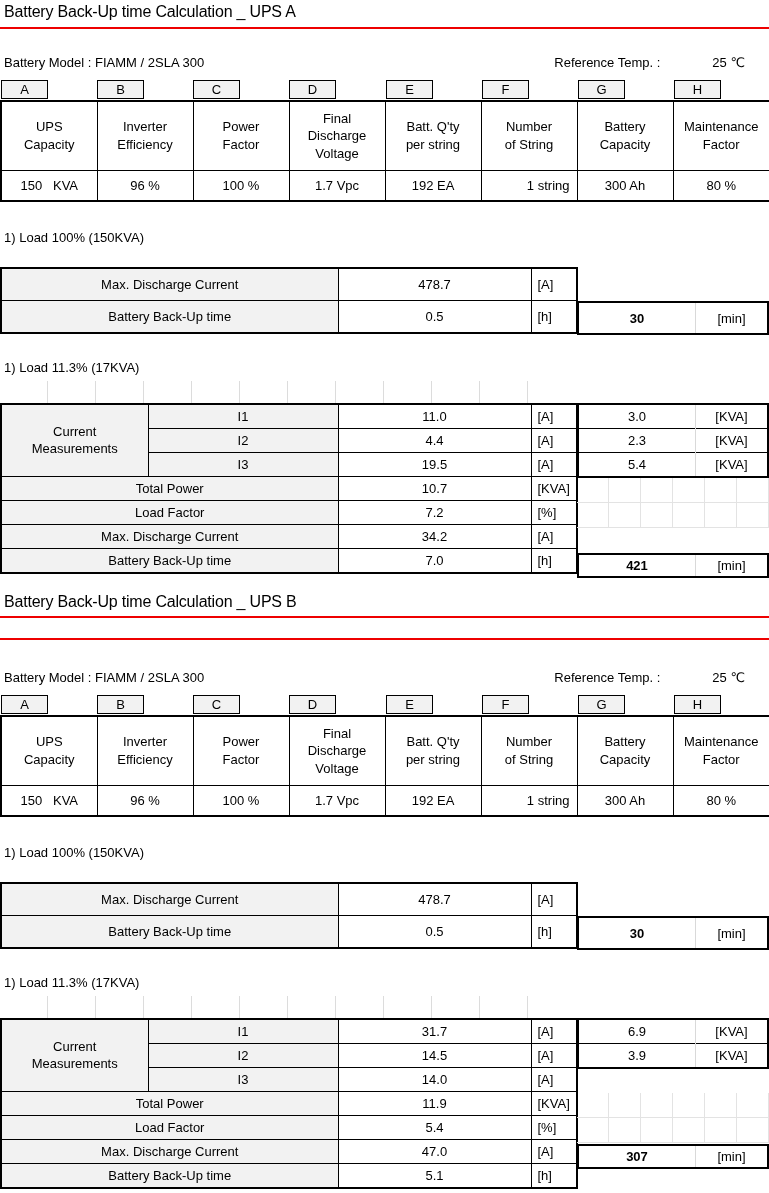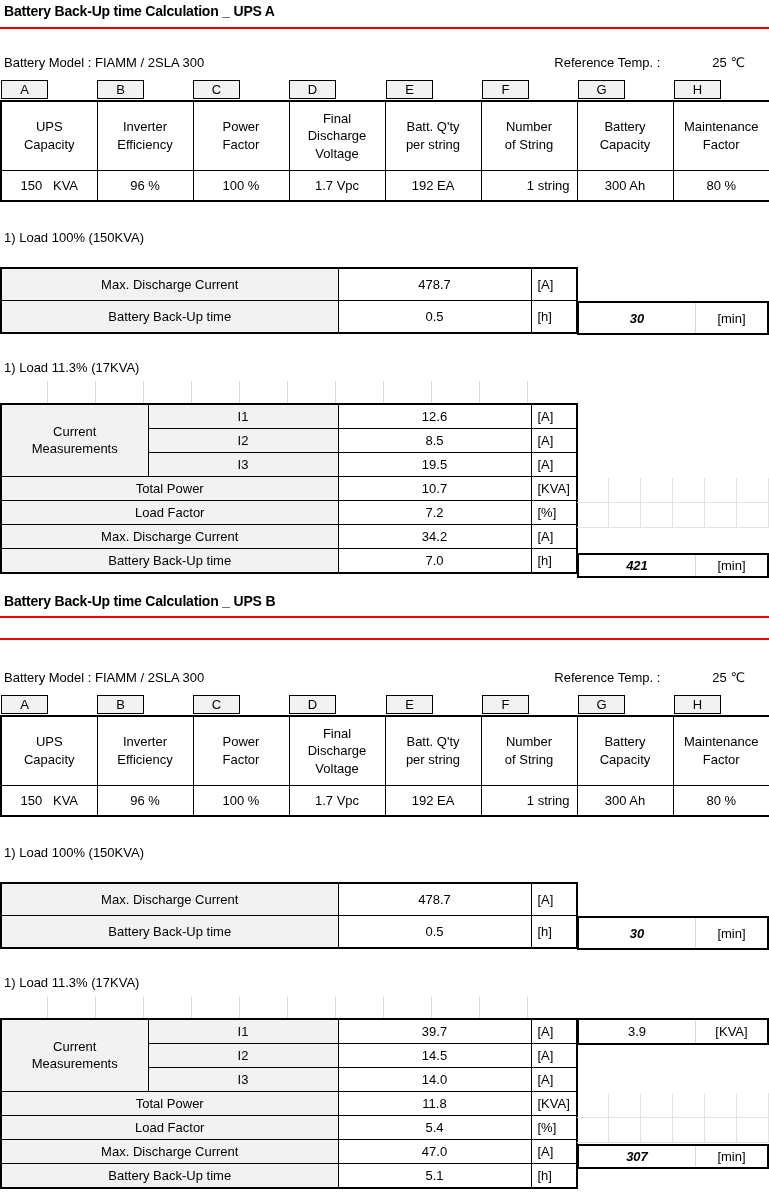--- a/index.html
+++ b/index.html
@@ -1,20 +1,20 @@
 <!DOCTYPE html>
 <html><head>
 <meta charset="utf-8">
 <style>
   :root{ --red:#ee0000; --ink:#000; --gry:#f2f2f2; --faint:#dcdcdc; }
   html,body{margin:0;padding:0;background:#fff;}
   body{font-family:"Liberation Sans","DejaVu Sans",sans-serif;font-size:13px;color:var(--ink);}
   #sheet{position:relative;width:769px;height:1193px;background:#fff;overflow:hidden;}
   .abs{position:absolute;}
-  .sec-title{font-weight:bold;font-size:14px;letter-spacing:-0.2px;white-space:nowrap;}
+  .sec-title{font-weight:normal;font-size:16px;letter-spacing:-0.2px;white-space:nowrap;}
   .redline{left:0;width:769px;height:2px;background:var(--red);}
   .info{left:4px;width:762px;display:flex;justify-content:space-between;align-items:baseline;}
   .tempwrap{display:flex;gap:52px;padding-right:21px;margin-left:44px;}
   .lbx{position:absolute;width:45px;height:17px;border:1.5px solid #000;background:var(--gry);
        text-align:center;line-height:17px;font-size:13px;}
   table{border-collapse:collapse;table-layout:fixed;background:#fff;}
   .spec{width:769px;border:2px solid #000;}
   .spec td{border:1.5px solid #000;text-align:center;vertical-align:middle;padding:0;font-size:13px;}
   .spec tr.hr1 td{height:68px;white-space:pre-line;line-height:1.35;}
   .spec tr.hr2 td{height:29px;white-space:pre;}
@@ -27,21 +27,21 @@
   .g{background:var(--gry);}
   .gl{white-space:pre-line;line-height:1.3;}
   .rtab{position:absolute;border:2px solid #000;width:192px;}
   .rtab td{border-top:1.5px solid #000;font-size:13px;text-align:center;vertical-align:middle;height:23px;padding:0;}
   .rtab tr:first-child td{border-top:none;}
   .rtab td.rv{border-right:1px solid #d9d9d9;width:116px;}
   .rbox{position:absolute;display:flex;align-items:stretch;border:2px solid #000;box-sizing:border-box;
         width:192px;background:#fff;}
   .rbox .rv{width:116px;border-right:1px solid #d9d9d9;display:flex;align-items:center;justify-content:center;}
   .rbox .ru{flex:1;display:flex;align-items:center;justify-content:center;}
-  .b{font-weight:bold;font-style:italic;}
+  .b{font-weight:bold;}
   .band{position:absolute;left:0;width:530px;height:22px;
         background:repeating-linear-gradient(to right,transparent 0 47px,var(--faint) 47px 48px);}
   .egrid{position:absolute;width:192px;height:50px;
         background:repeating-linear-gradient(to bottom,transparent 0 24px,#e3e3e3 24px 25px),
                    repeating-linear-gradient(to right,transparent 0 31px,#e3e3e3 31px 32px);}
 </style>
 </head>
 <body>
 
 <div id="sheet">
@@ -144,26 +144,26 @@
         <col style="width:147px">
         <col style="width:190px">
         <col style="width:193px">
         <col style="width:46px">
       </colgroup>
     <tbody>
         <tr>
       <td class="g gl" rowspan="3">Current
 Measurements</td>
       <td class="g">I1</td>
-      <td>12.6</td>
+      <td>11.0</td>
       <td class="u">[A]</td>
     </tr>
     <tr>
       <td class="g">I2</td>
-      <td>8.5</td>
+      <td>4.4</td>
       <td class="u">[A]</td>
     </tr>
     <tr>
       <td class="g">I3</td>
       <td>19.5</td>
       <td class="u">[A]</td>
     </tr>
     <tr>
       <td class="g" colspan="2">Total Power</td>
       <td>10.7</td>
@@ -180,20 +180,36 @@
       <td class="u">[A]</td>
     </tr>
     <tr>
       <td class="g" colspan="2">Battery Back-Up time</td>
       <td>7.0</td>
       <td class="u">[h]</td>
     </tr>
   </tbody>
     </table>
 
+  <table class="rtab" style="left:577px;top:403px">
+    <tbody>
+        <tr>
+      <td class="rv">3.0</td>
+      <td>[KVA]</td>
+    </tr>
+    <tr>
+      <td class="rv">2.3</td>
+      <td>[KVA]</td>
+    </tr>
+    <tr>
+      <td class="rv">5.4</td>
+      <td>[KVA]</td>
+    </tr>
+  </tbody>
+    </table>
   <div class="egrid" style="left:577px;top:478px"></div>
   <div class="rbox" style="left:577px;top:553px;height:25px">
     <div class="rv b">421</div>
     <div class="ru">[min]</div>
   </div>
 
   <div class="abs redline" style="top:616px"></div>
   <div class="abs sec-title" style="left:4px;top:593px">Battery Back-Up time Calculation _ UPS B</div>
   <div class="abs redline" style="top:638px"></div>
 
@@ -292,36 +308,36 @@
         <col style="width:147px">
         <col style="width:190px">
         <col style="width:193px">
         <col style="width:46px">
       </colgroup>
     <tbody>
         <tr>
       <td class="g gl" rowspan="3">Current
 Measurements</td>
       <td class="g">I1</td>
-      <td>39.7</td>
+      <td>31.7</td>
       <td class="u">[A]</td>
     </tr>
     <tr>
       <td class="g">I2</td>
       <td>14.5</td>
       <td class="u">[A]</td>
     </tr>
     <tr>
       <td class="g">I3</td>
       <td>14.0</td>
       <td class="u">[A]</td>
     </tr>
     <tr>
       <td class="g" colspan="2">Total Power</td>
-      <td>11.8</td>
+      <td>11.9</td>
       <td class="u">[KVA]</td>
     </tr>
     <tr>
       <td class="g" colspan="2">Load Factor</td>
       <td>5.4</td>
       <td class="u">[%]</td>
     </tr>
     <tr>
       <td class="g" colspan="2">Max. Discharge Current</td>
       <td>47.0</td>
@@ -330,20 +346,24 @@
     <tr>
       <td class="g" colspan="2">Battery Back-Up time</td>
       <td>5.1</td>
       <td class="u">[h]</td>
     </tr>
   </tbody>
     </table>
 
   <table class="rtab" style="left:577px;top:1018px">
     <tbody>
+        <tr>
+      <td class="rv">6.9</td>
+      <td>[KVA]</td>
+    </tr>
     <tr>
       <td class="rv">3.9</td>
       <td>[KVA]</td>
     </tr>
   </tbody>
     </table>
   <div class="egrid" style="left:577px;top:1093px"></div>
   <div class="rbox" style="left:577px;top:1144px;height:25px">
     <div class="rv b">307</div>
     <div class="ru">[min]</div>

